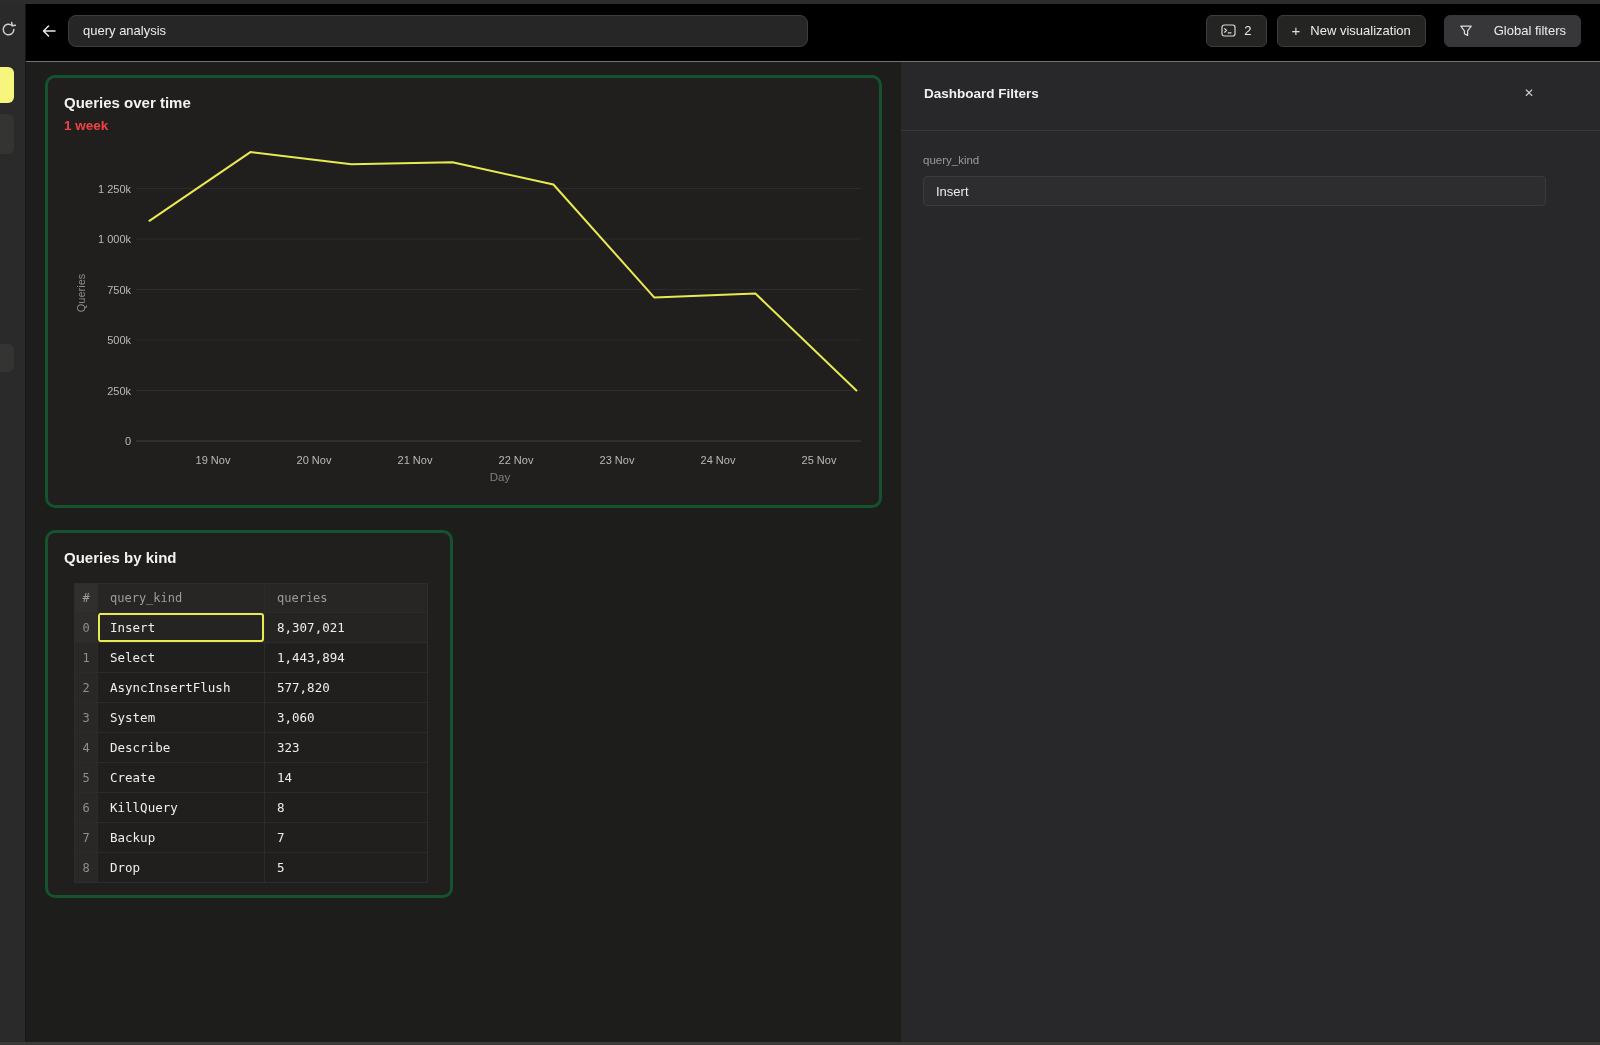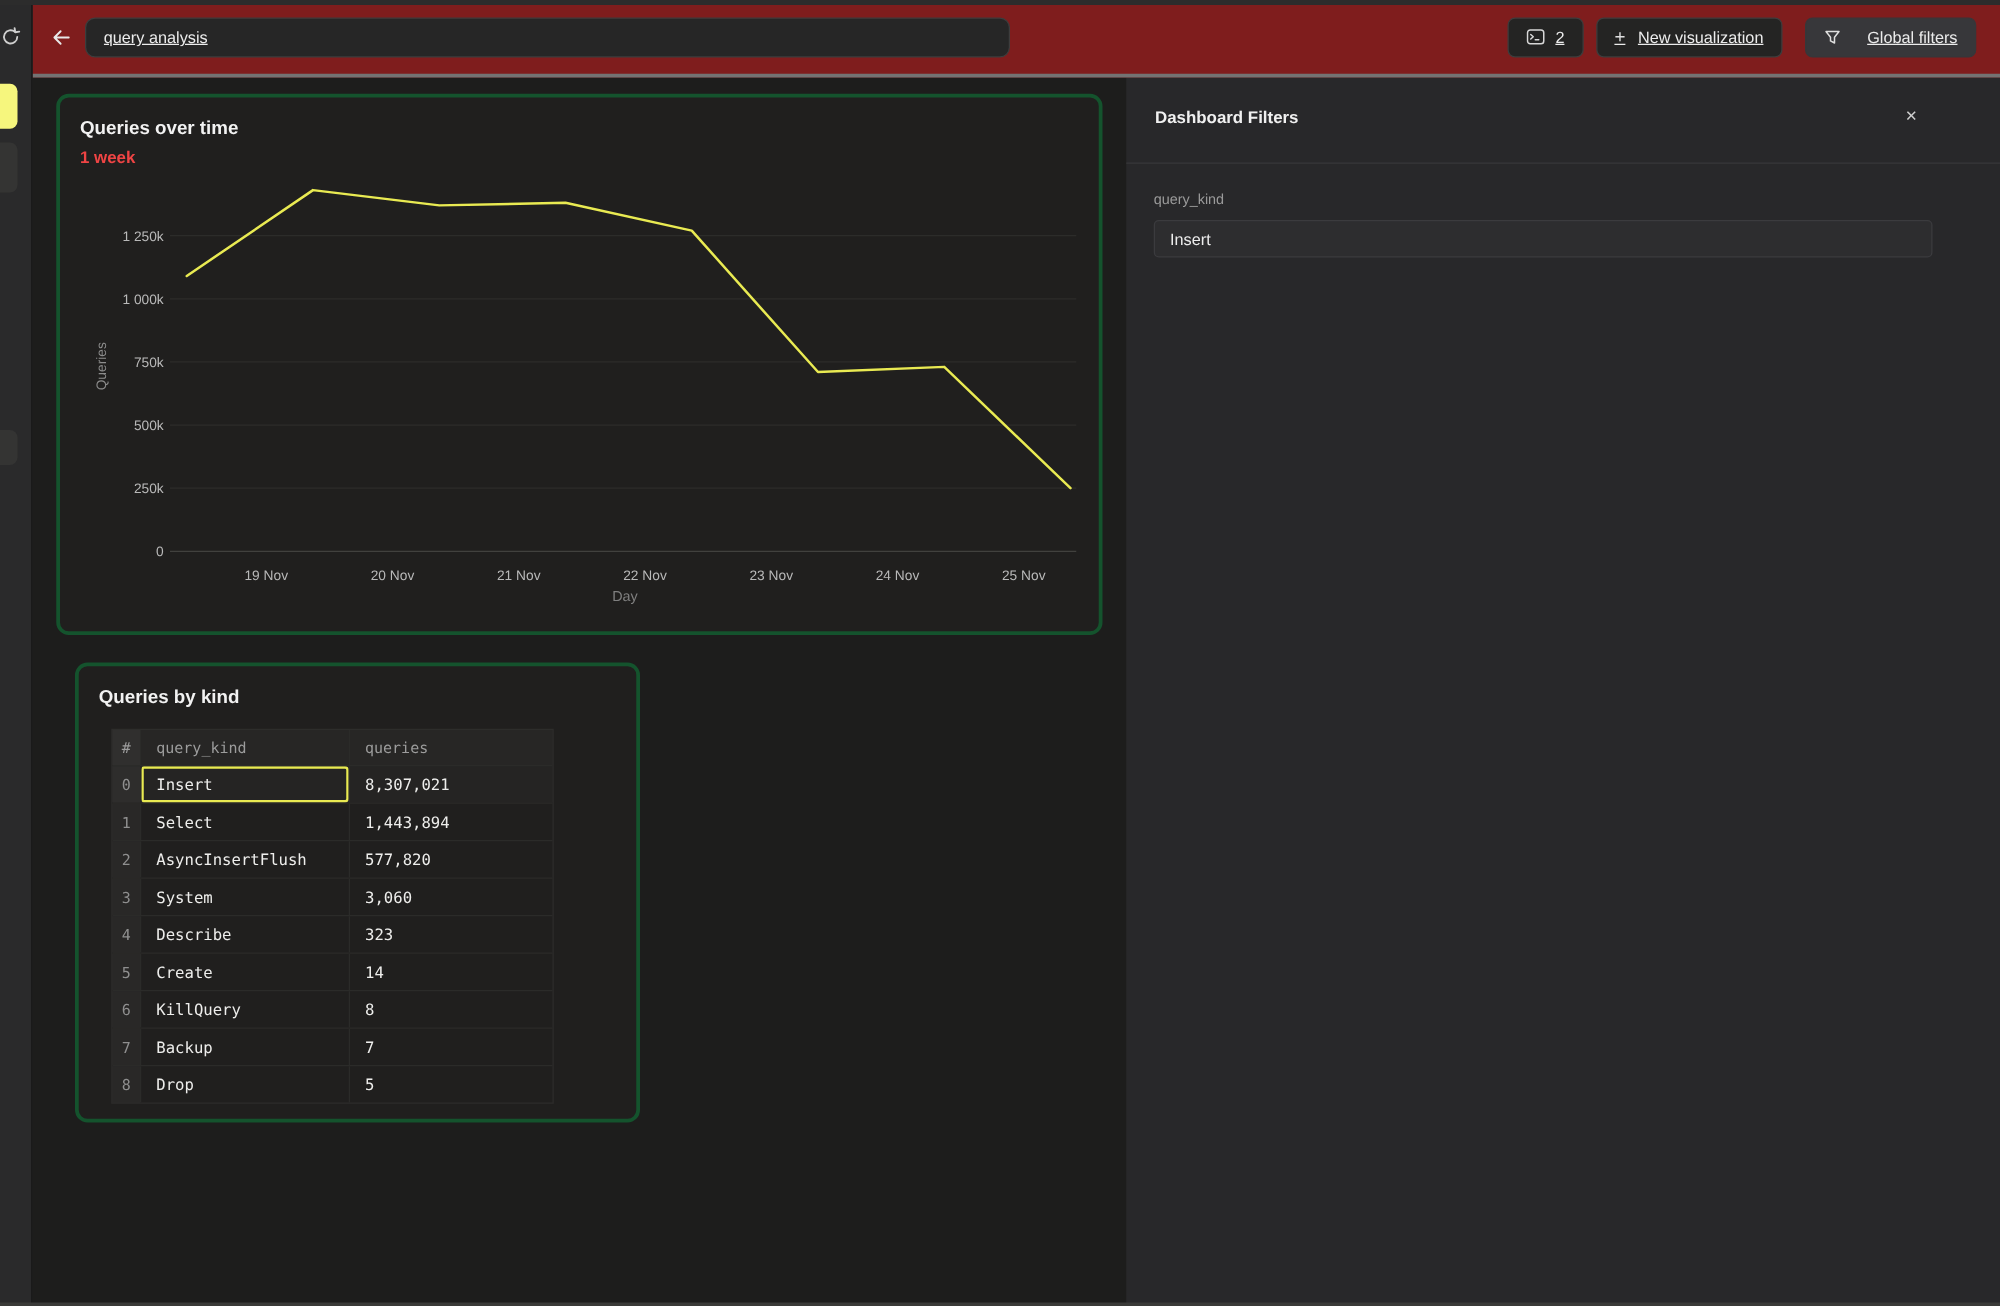--- a/index.html
+++ b/index.html
@@ -9,22 +9,22 @@
   
   .rail { position:absolute; left:0; top:0; bottom:0; width:26px; background:#2a2a2b;
           border-right:1px solid #161616; z-index:5; }
   .rail-refresh { position:absolute; left:0px; top:21px; width:17px; height:17px; color:#cfcfcf; }
   .rail-thumb { position:absolute; left:-7px; width:21px; border-radius:6px; }
   .thumb-active { top:67px; height:36px; background:var(--accent-light); }
   .thumb-1 { top:114px; height:40px; background:#343433; }
   .thumb-2 { top:344px; height:28px; background:#343433; }
 
   
-  .topbar { position:absolute; left:26px; right:0; top:0; height:62px; background:#7f1d1d;
-            border-bottom:3px solid #737373; display:flex; align-items:center; z-index:4;text-decoration:underline; }
+  .topbar { position:absolute; left:26px; right:0; top:0; height:62px; background:#000000;
+            border-bottom:1px solid #737373; display:flex; align-items:center; z-index:4; }
   .top-edge { position:absolute; left:0; right:0; top:0; height:4px; background:#2c2c2c; z-index:6; }
   .bottom-edge { position:absolute; left:0; right:0; bottom:0; height:3px; background:#3a3a38; z-index:6; }
   .back-btn { width:22px; height:22px; margin-left:12px; display:flex; align-items:center;
               justify-content:center; color:#e8e8e8; cursor:pointer; flex:0 0 auto; }
   .title-input { margin-left:8px; width:740px; height:32px; background:#262626;
                  border:1px solid #3d3d3d; border-radius:8px; color:#ececec; font-size:13px;
                  padding:0 14px; outline:none; font-family:"Liberation Sans", sans-serif; }
   .topbar-right { margin-left:auto; padding-right:19px; display:flex; align-items:center; gap:10px; }
   .tbtn { height:32px; display:flex; align-items:center; gap:8px; padding:0 14px;
           border-radius:6px; font-size:13px; color:#ececec; background:#242423;
@@ -35,21 +35,21 @@
 
   
   .main { position:absolute; left:26px; top:62px; width:875px; bottom:0; background:#1d1d1c; }
   .card { position:absolute; background:#201f1e; border:3px solid #14532d; border-radius:10px; }
   .chart-card { left:19px; top:13px; width:837px; height:433px; }
   .card-title { position:absolute; left:16px; top:16px; font-size:15px; font-weight:bold; color:#f2f2f2; }
   .card-subtitle { position:absolute; left:16px; top:40px; font-size:13.5px; font-weight:bold; color:#ef4444; }
   .chart-svg { position:absolute; left:0; top:0; }
 
   
-  .table-card { left:34px; top:468px; width:452px; height:368px; }
+  .table-card { left:19px; top:468px; width:408px; height:368px; }
   .qtable { position:absolute; left:26px; top:50px; width:354px; border:1px solid #2d2d2b;
             font-family:"DejaVu Sans Mono","Liberation Mono",monospace; }
   .trow { display:grid; grid-template-columns:22px 167px 165px; height:30px; }
   .thead { height:28px; background:rgba(255,255,255,0.03); }
   .trow + .trow { border-top:1px solid #2b2b29; }
   .tcell { display:flex; align-items:center; font-size:12.5px; color:#eeeeec; padding-left:12px; overflow:hidden; }
   .c-idx { justify-content:center; padding-left:0; background:rgba(255,255,255,0.045);
            color:#8f8f8f; font-size:12px; }
   .thead .tcell { color:#9c9c9c; font-size:12px; }
   .c-kind { border-left:1px solid #2b2b29; }

